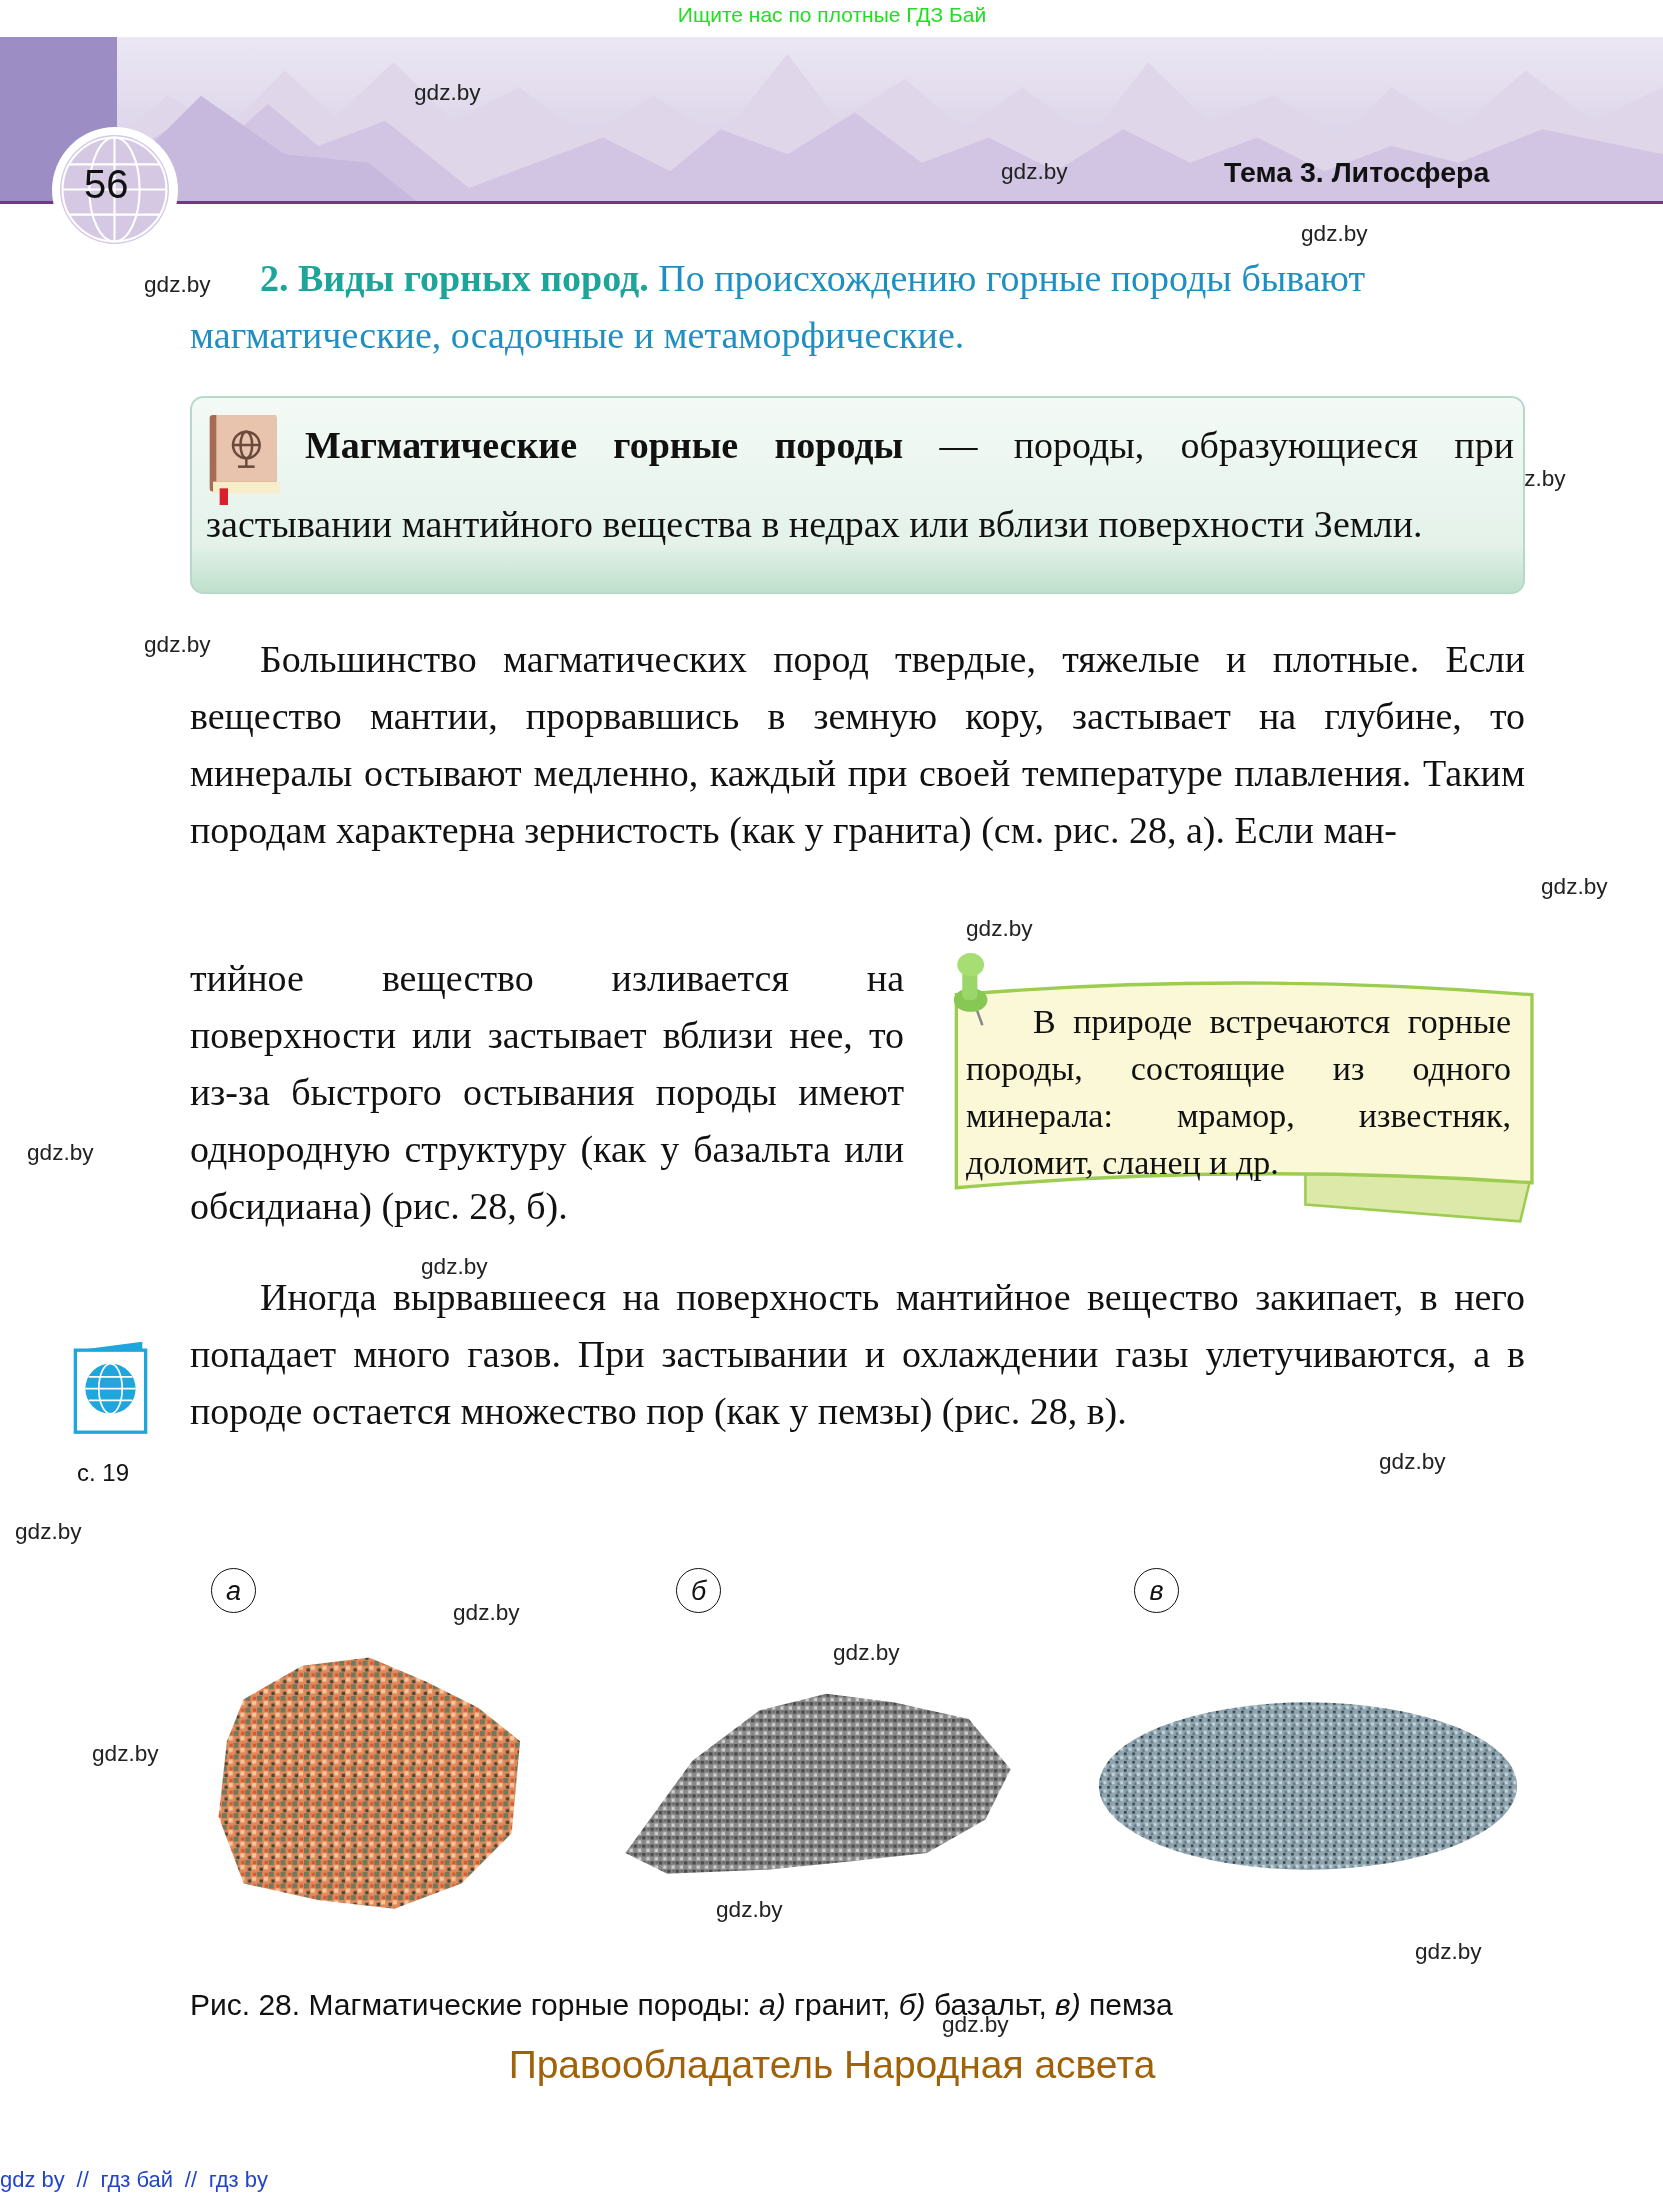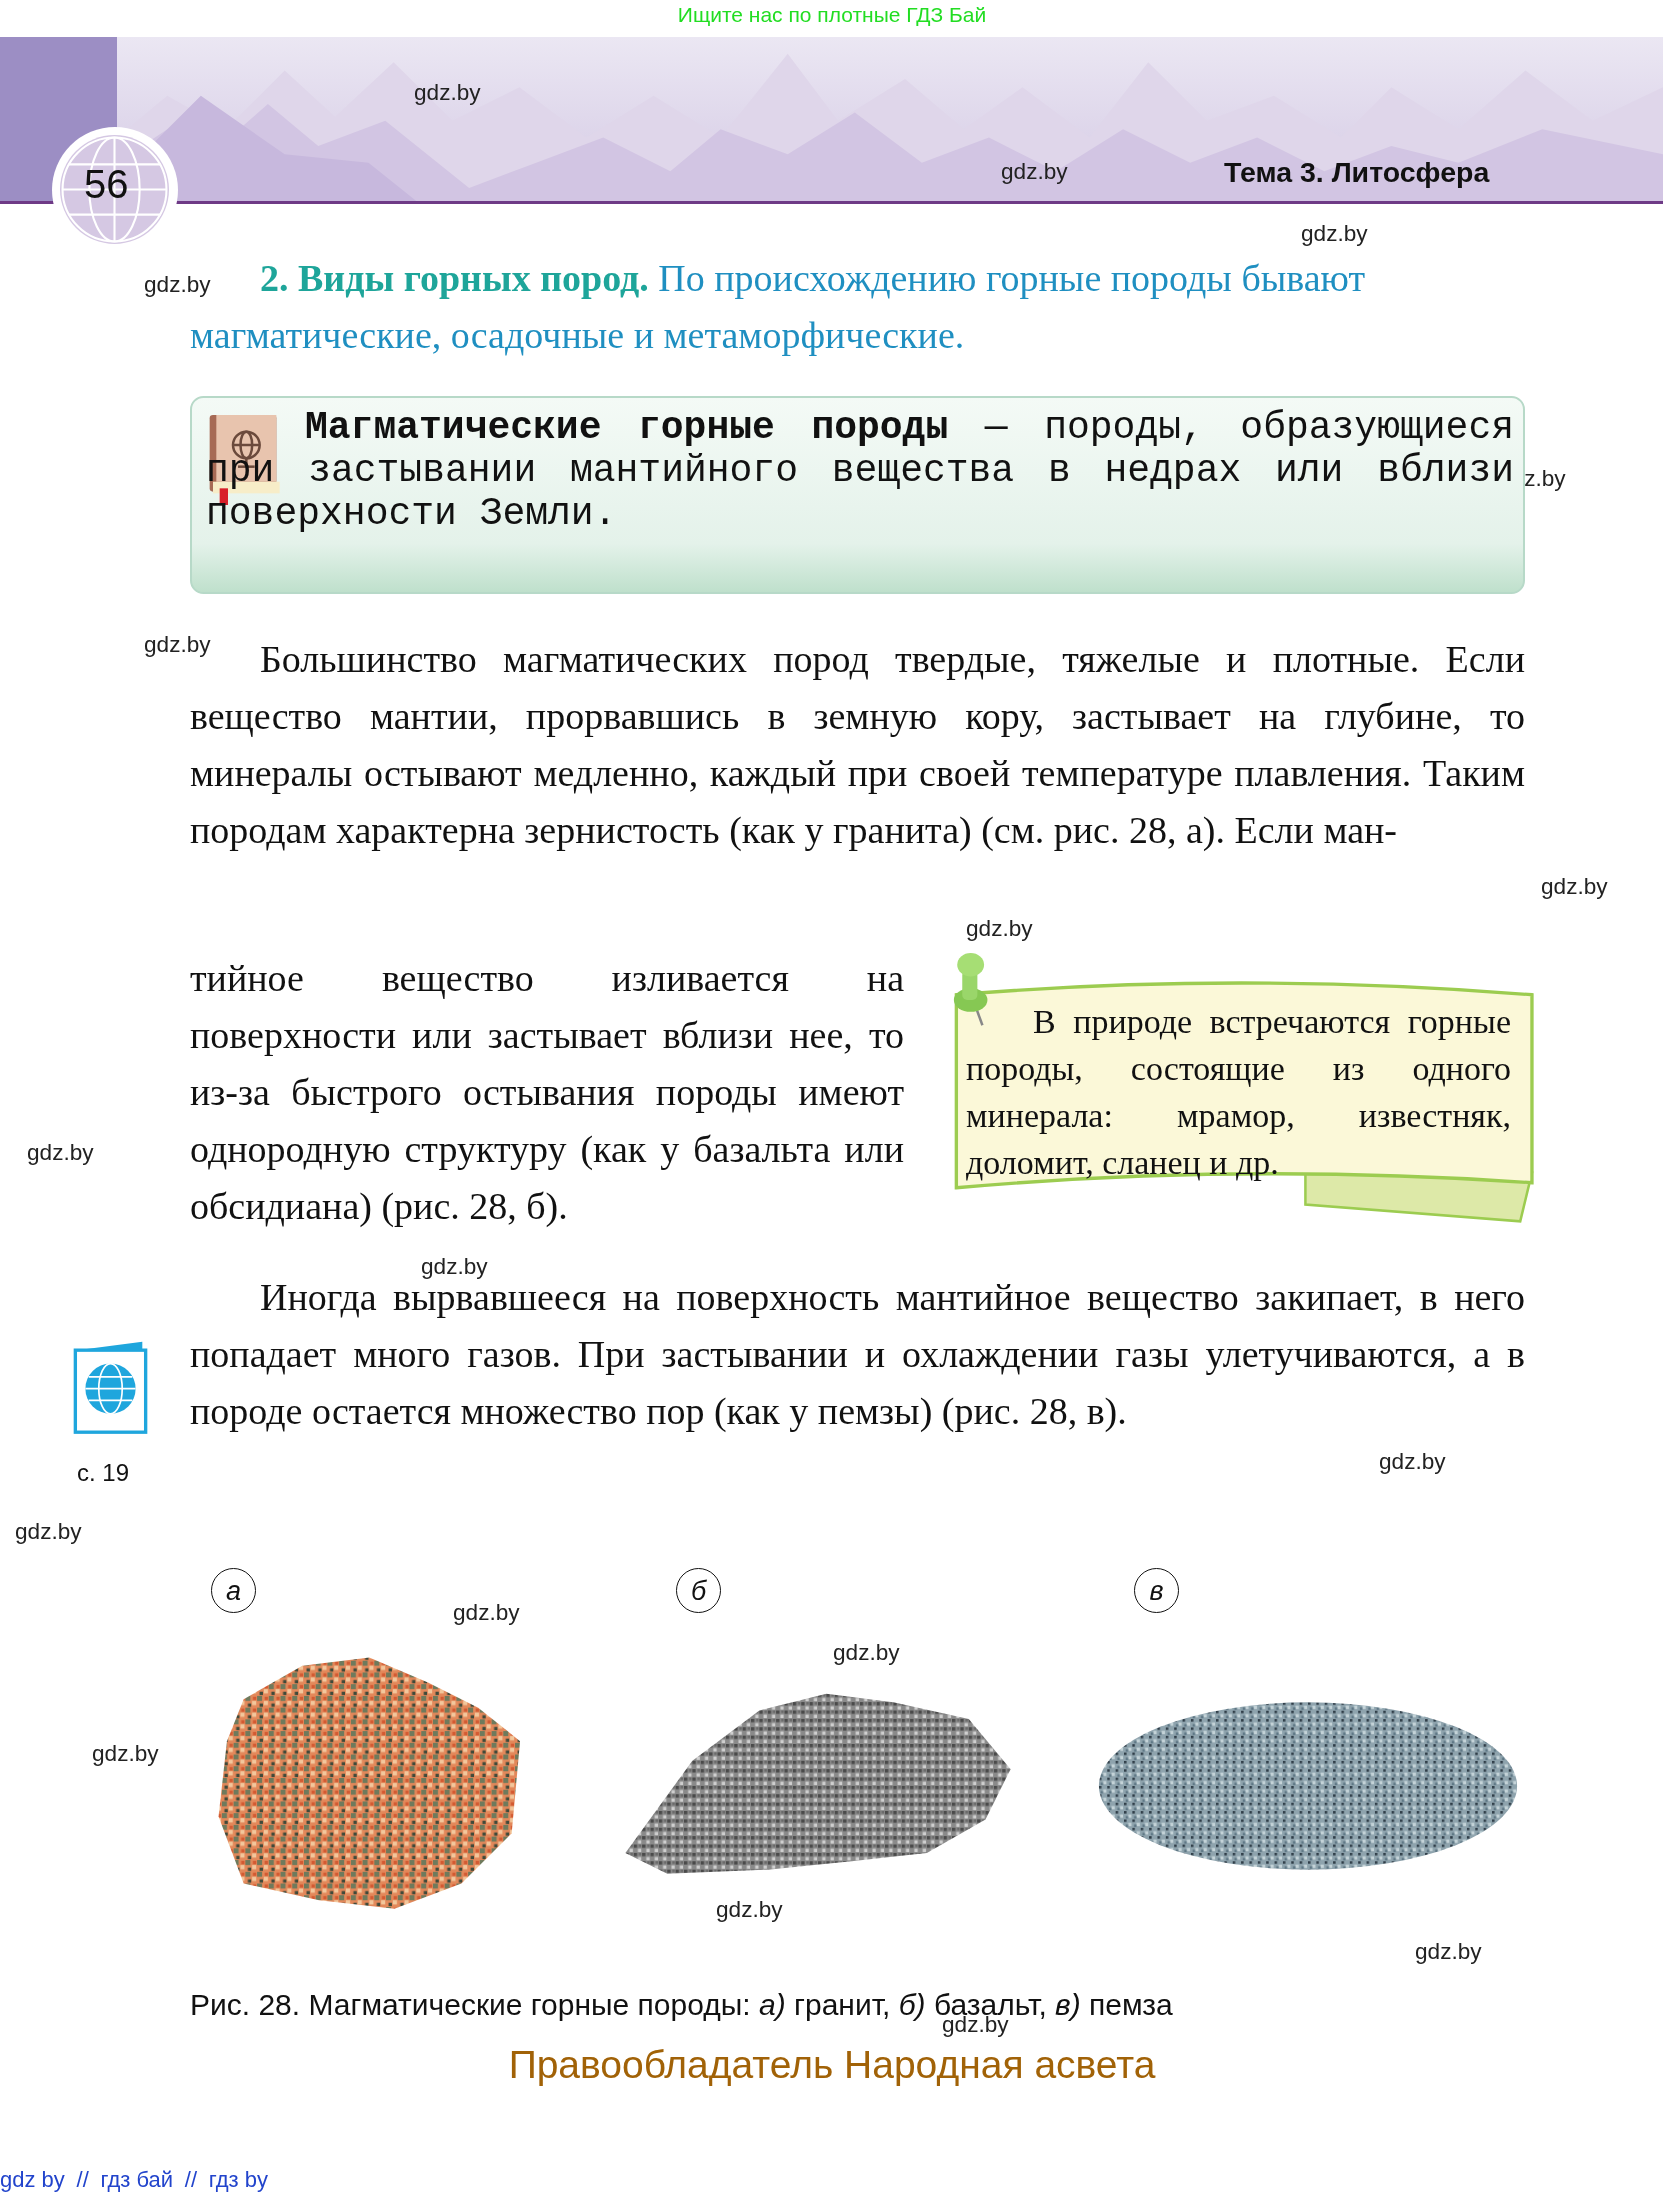--- a/index.html
+++ b/index.html
@@ -11,21 +11,21 @@
   .banner-line { left: 0; top: 201px; width: 1664px; height: 3.4px; background: #6e3a86; }
   .mountains { position: absolute; left: 117px; top: 0; width: 1546px; height: 166px; }
   .globe-badge { left: 52px; top: 127px; width: 126px; height: 126px; border-radius: 50%; background: #ffffff; }
   .globe-inner { position: absolute; left: 8.4px; top: 8.4px; width: 109px; height: 109px; border-radius: 50%; background: #d5c8e3; overflow: hidden; }
   .page-num { left: 84px; top: 162px; font-family: "Liberation Sans", sans-serif; font-size: 40px; color: #111; }
   .theme { left: 1224px; top: 156px; font-family: "Liberation Sans", sans-serif; font-weight: bold; font-size: 28.5px; color: #111; }
   .wm { font-family: "Liberation Sans", sans-serif; font-size: 22.6px; color: #222; }
   .heading { left: 190px; top: 250px; width: 1342px; font-size: 38px; line-height: 57px; color: #1f8fc1; }
   .heading .hnum { color: #1ea59a; font-weight: bold; margin-top: 24px; }
   .defbox { left: 190px; top: 396px; width: 1335px; height: 198px; border: 2.5px solid #b7d9c8; border-radius: 13.4px; background: linear-gradient(180deg, #f4faf6 0%, #e4f2ea 75%, #bfe0cc 100%); box-sizing: border-box; }
-  .deftext { left: 206px; top: 406px; width: 1308px; font-size: 38px; line-height: 43px; text-align: justify; font-family: Liberation Mono, monospace; }
+  .deftext { left: 206px; top: 406px; width: 1308px; font-size: 38px; line-height: 79px; text-align: justify; }
   .deftext b { font-weight: bold; }
   .book-icon { left: 208px; top: 413px; width: 75px; height: 94px; }
   .para { font-size: 38px; line-height: 57px; text-align: justify; }
   .note { left: 953px; top: 978px; width: 584px; height: 245px; }
   .note-text { left: 966px; top: 998px; width: 545px; font-size: 34px; line-height: 47px; text-align: justify; }
   .pin { left: 942px; top: 948px; width: 59px; height: 84px; }
   .ref-icon { left: 72px; top: 1340px; width: 77px; height: 94px; }
   .ref-label { left: 77px; top: 1459px; font-family: "Liberation Sans", sans-serif; font-size: 24px; color: #111; }
   .fig-label { width: 45px; height: 45px; border: 1.7px solid #111; border-radius: 50%; text-align: center; line-height: 44px; font-family: "Liberation Sans", sans-serif; font-style: italic; font-size: 27px; box-sizing: border-box; }
   .rock { position: absolute; }

